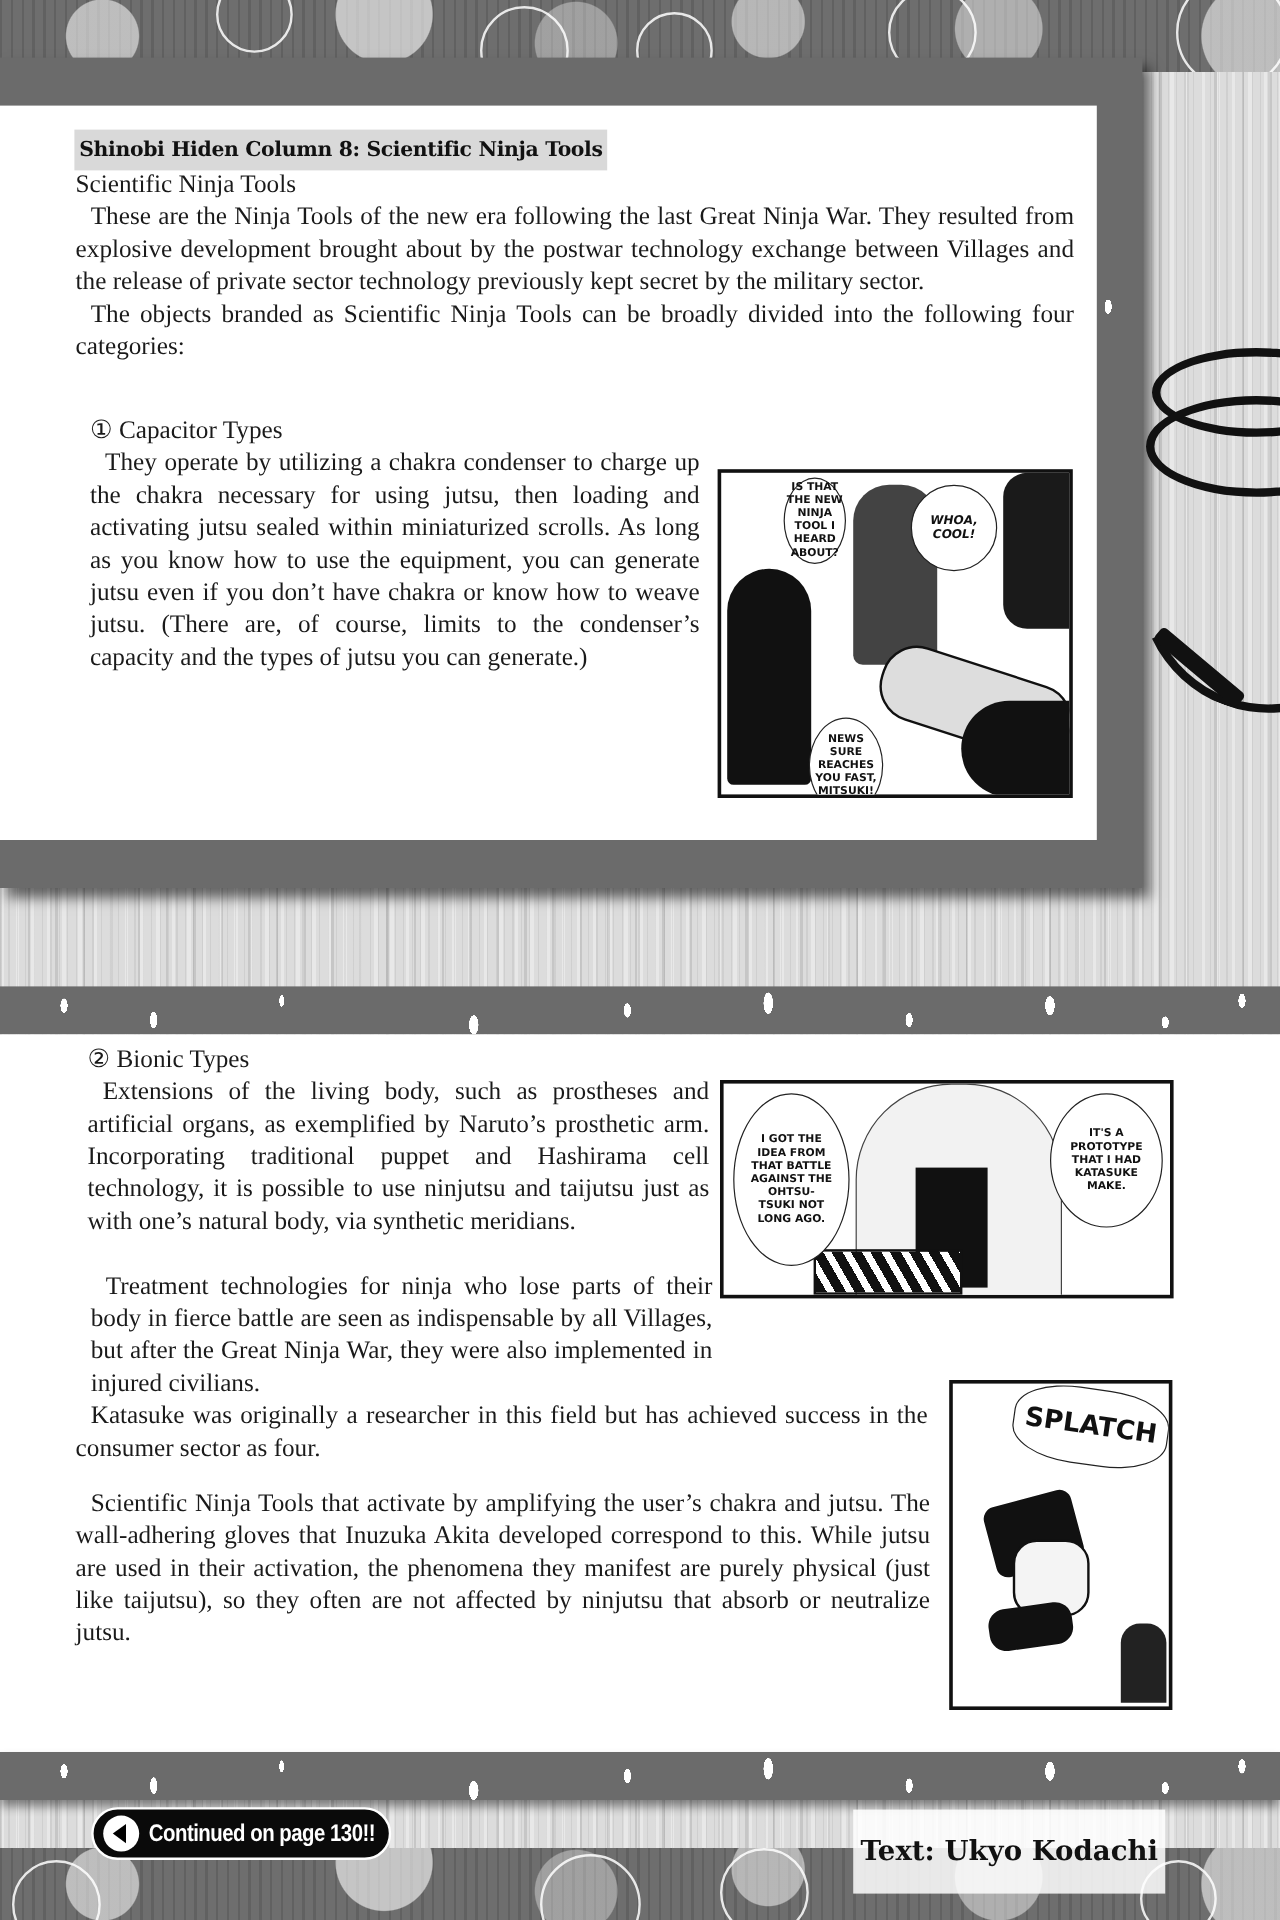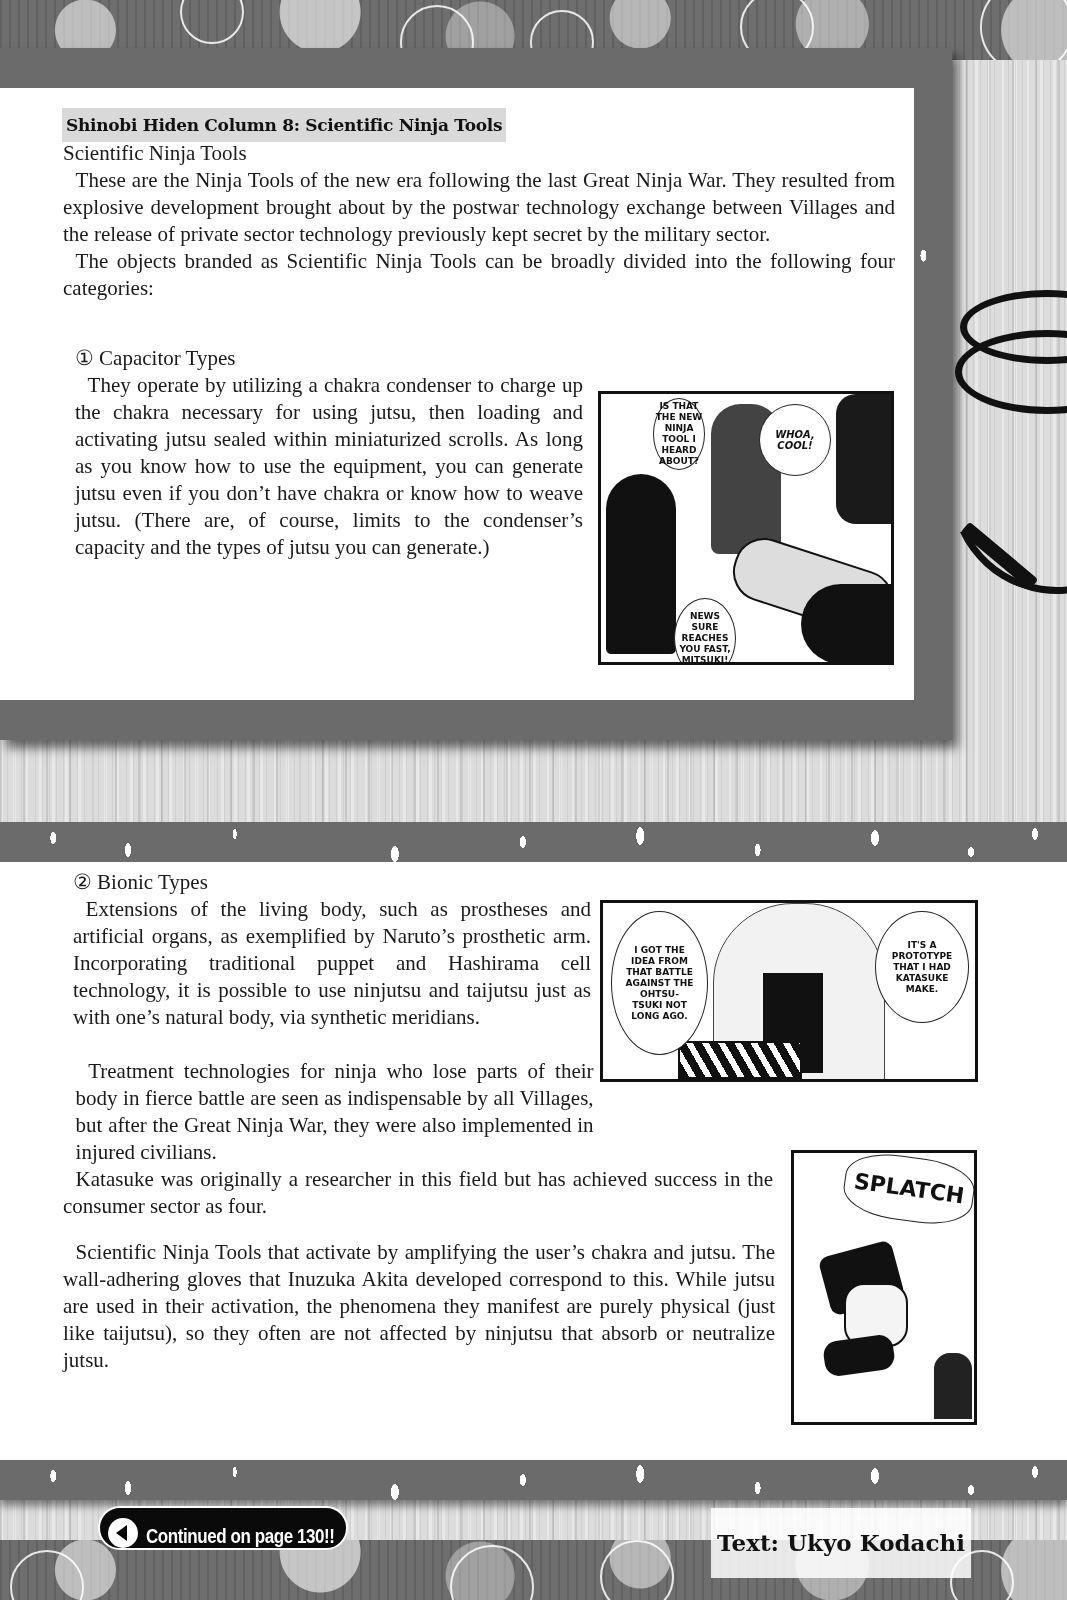--- a/index.html
+++ b/index.html
@@ -91,23 +91,23 @@
   .bubble {
     position: absolute; background: #fff; border: 1.5px solid #222; border-radius: 50%;
     display: flex; align-items: center; justify-content: center; text-align: center;
     font-family: "DejaVu Sans", sans-serif; font-size: 9px; line-height: 11px;
     font-weight: bold; color: #111; white-space: pre-line;
   }
   .figure { position: absolute; }
 
   
   .continued {
-    position: absolute; left: 98px; top: 1506px; width: 250px; height: 44px;
+    position: absolute; left: 76px; top: 1506px; width: 250px; height: 44px;
     background: #0a0a0a; border-radius: 22px; border: 2px solid #fff;
-    display: flex; align-items: flex-end; box-sizing: border-box;
+    display: flex; align-items: center; box-sizing: border-box;
   }
   .continued .arrow {
     width: 30px; height: 30px; border-radius: 50%; background: #fff; margin-left: 8px;
     position: relative; flex: none;
   }
   .continued .arrow::after {
     content: ""; position: absolute; left: 8px; top: 7px;
     border-top: 8px solid transparent; border-bottom: 8px solid transparent; border-right: 11px solid #000;
   }
   .continued .label {

